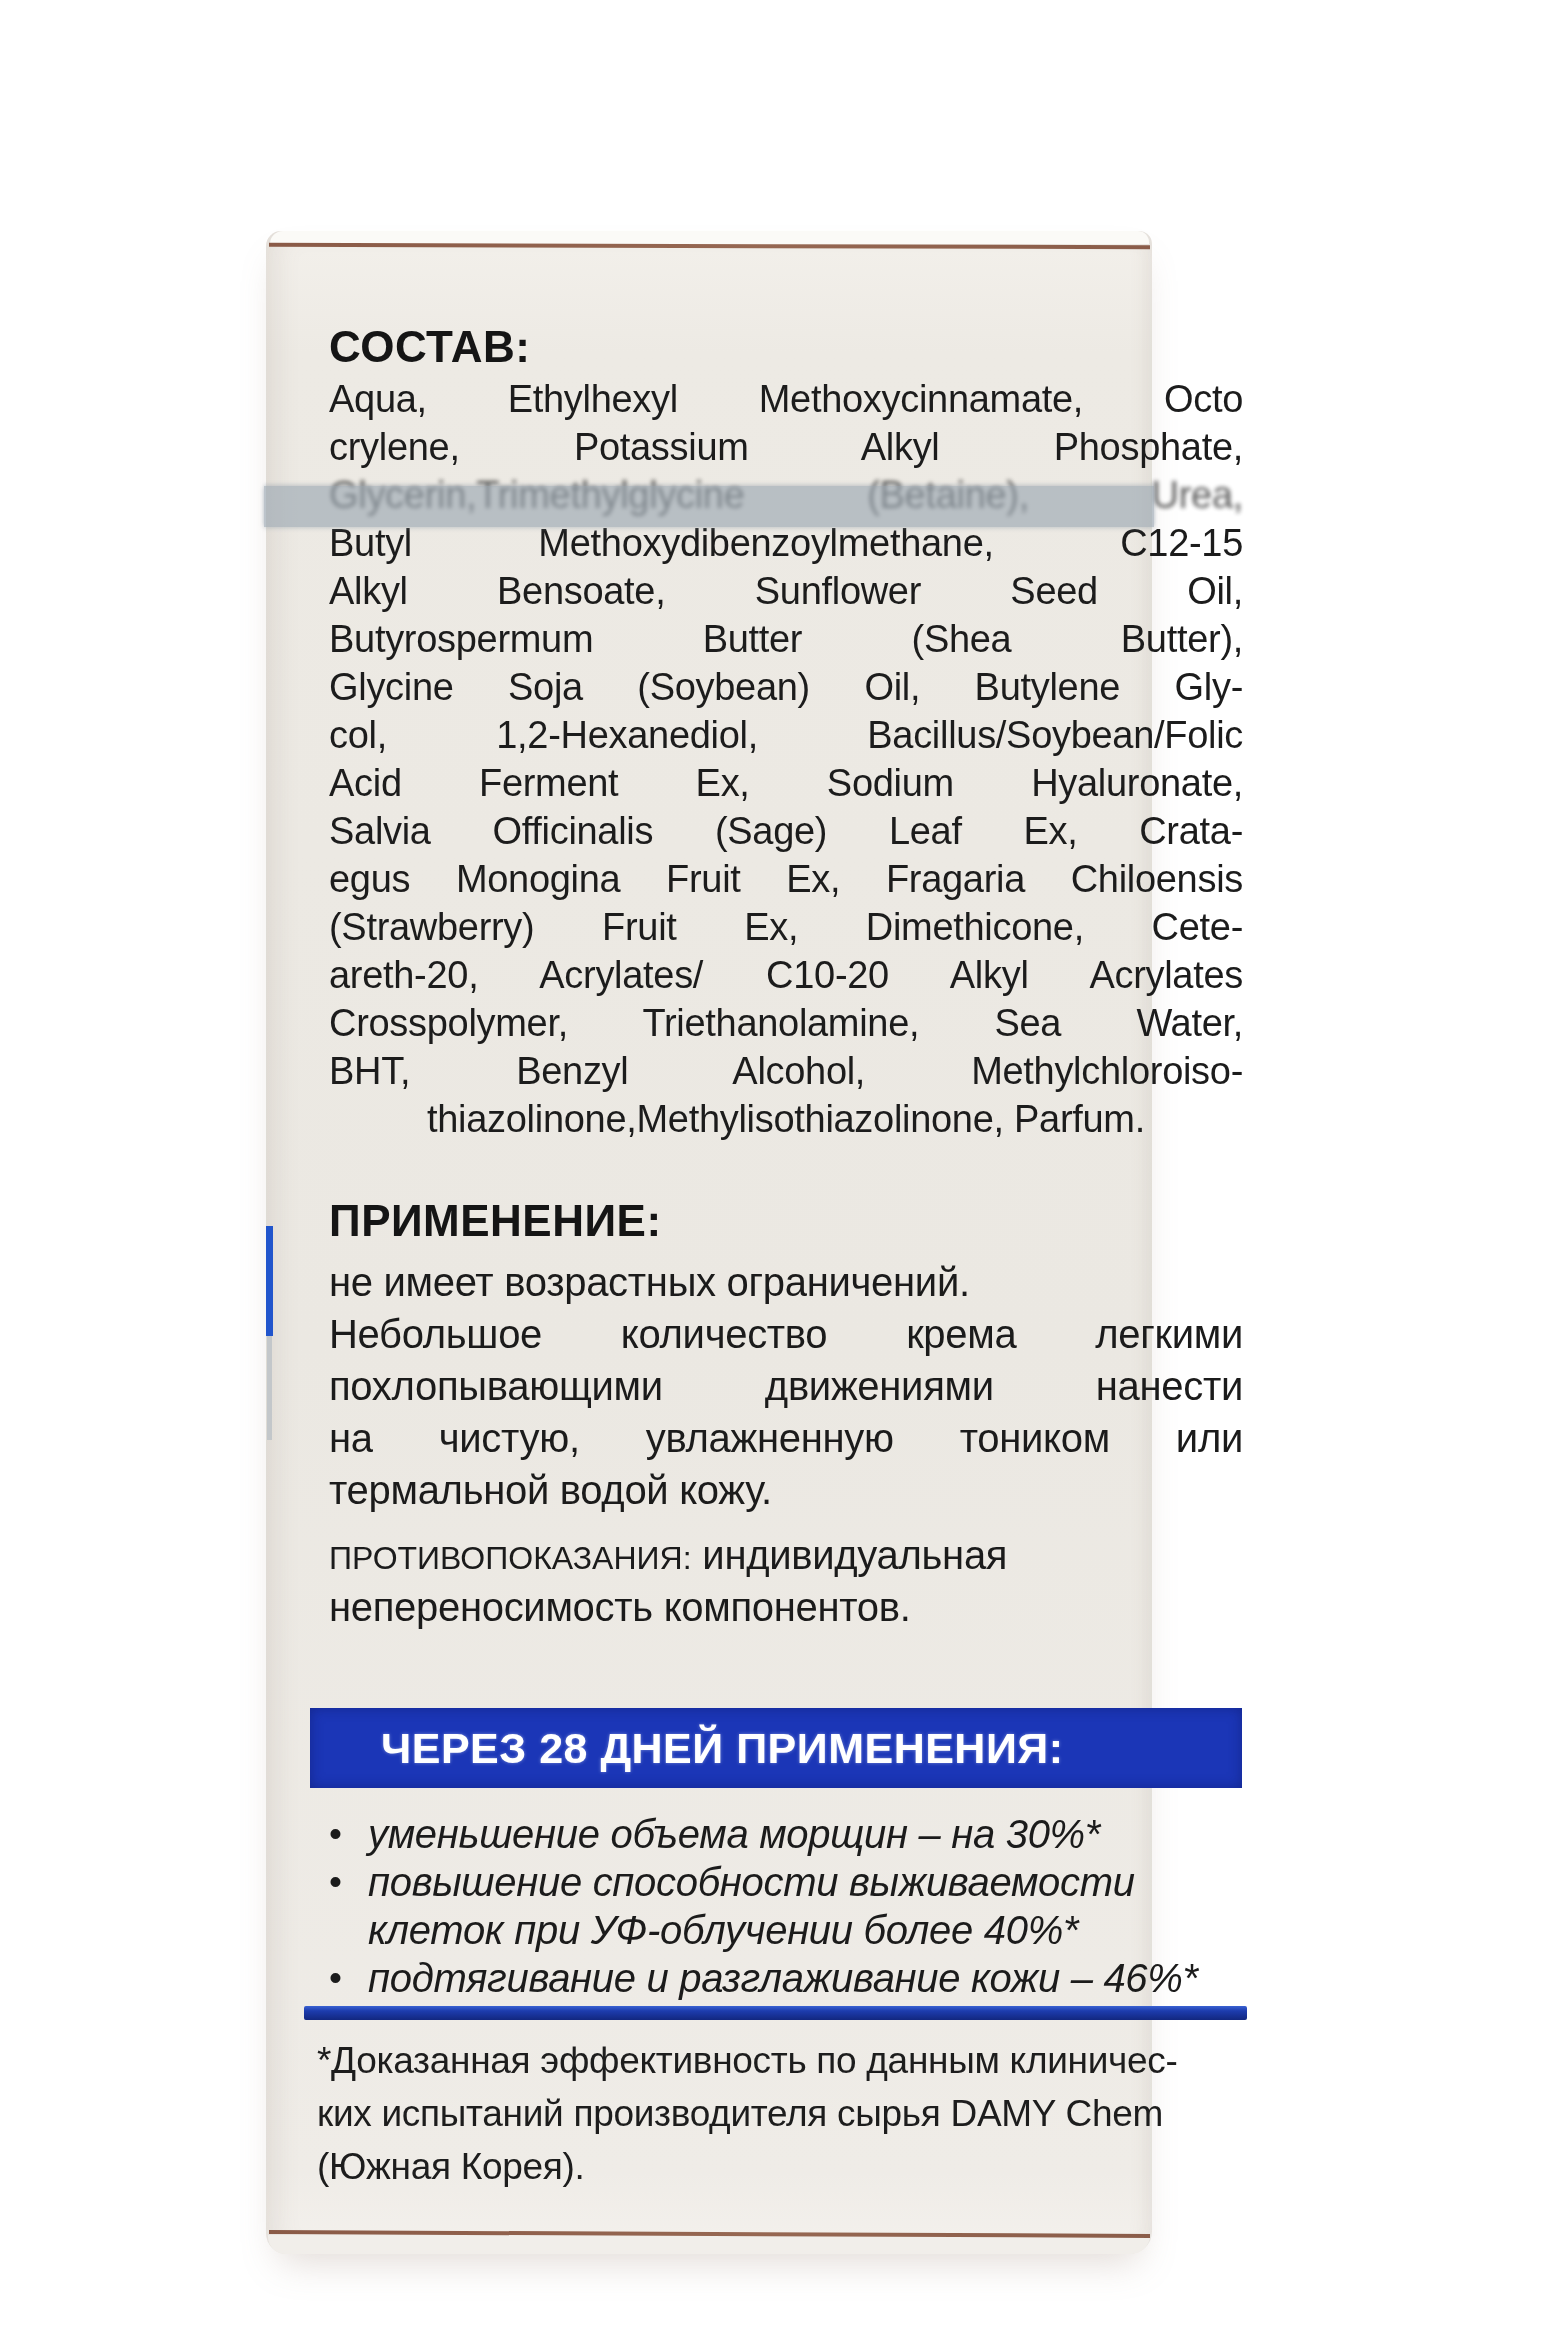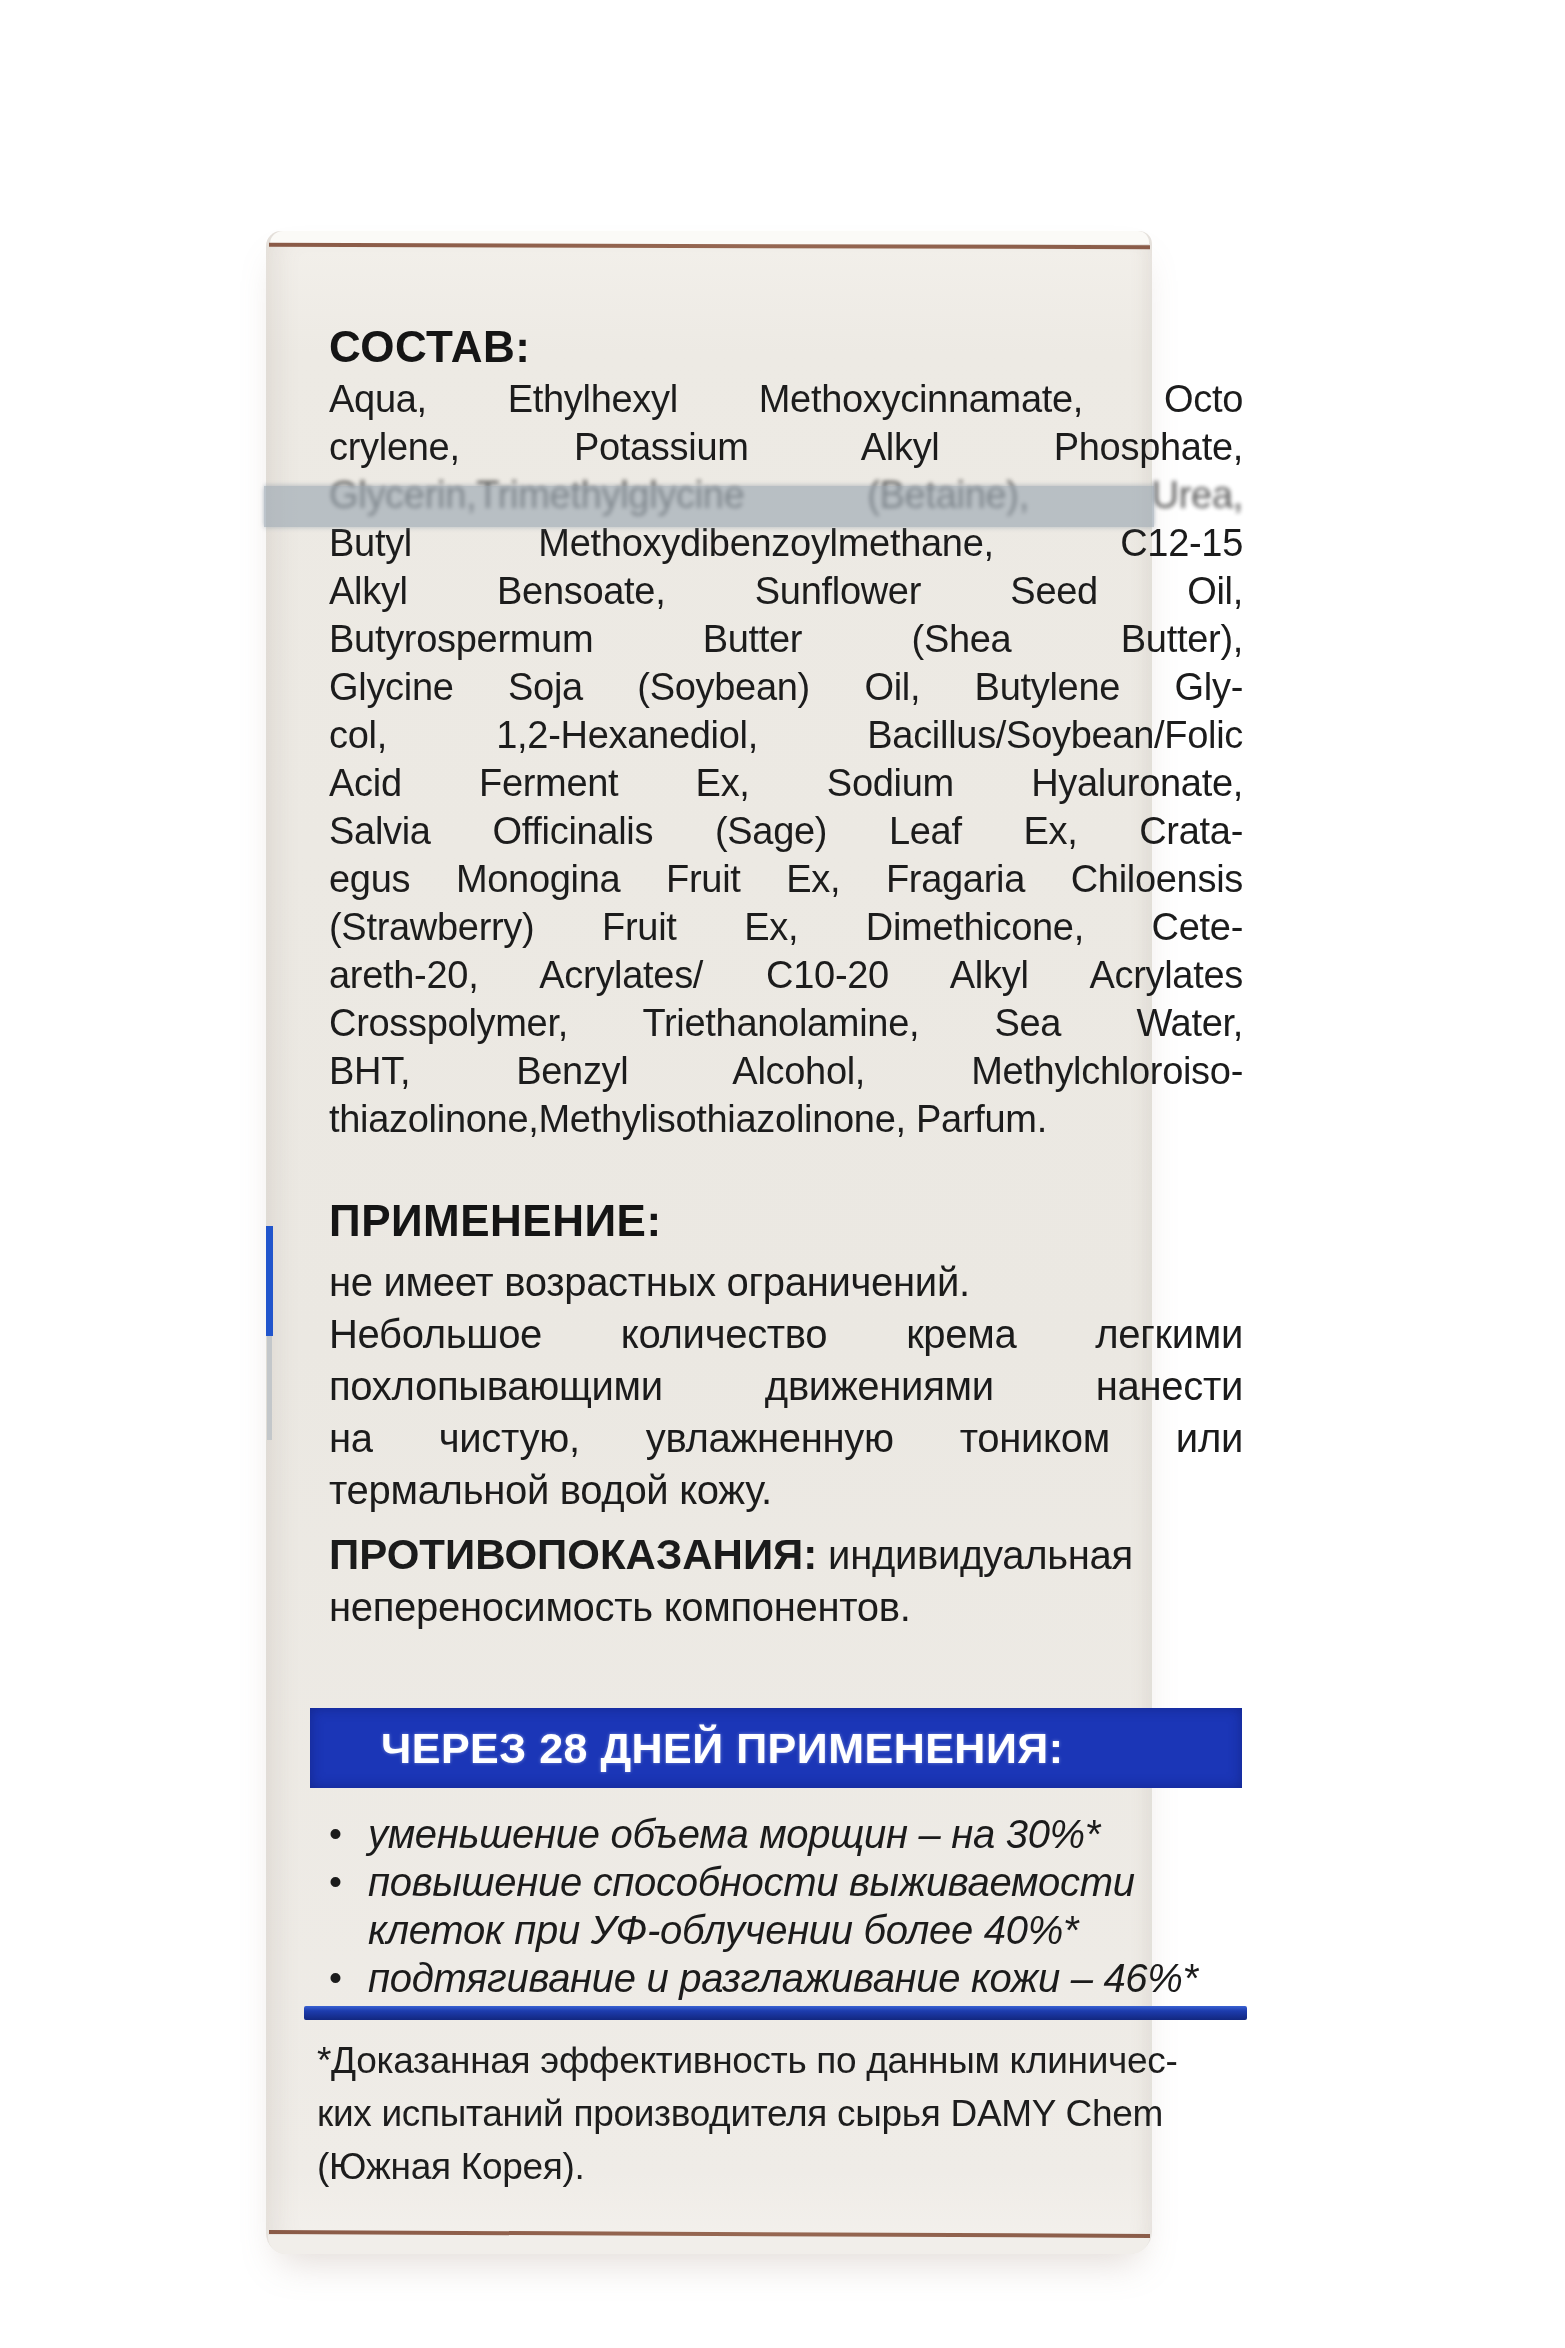--- a/index.html
+++ b/index.html
@@ -23,31 +23,31 @@
   .top-face{position:absolute;left:3.7px;right:2.8px;top:0;height:13px;background:#fbfaf7;border-radius:15px 13px 0 0;}
   .hline{position:absolute;left:2.8px;right:1.9px;height:3.7px;background:linear-gradient(90deg,#8a5a47,#966752 55%,#8a5c49);}
   .hline.top{top:13px;transform:rotate(0.15deg);}
   .hline.bottom{top:2001px;transform:rotate(0.25deg);}
   .bottom-face{position:absolute;left:1.9px;right:1.9px;top:2004px;bottom:0;background:#f1eeea;border-radius:0 0 22.4px 20.5px;}
   .edge-stripe-blue{position:absolute;left:0;top:995px;width:6.5px;height:110px;background:#2155cc;}
   .edge-stripe-gray{position:absolute;left:0.9px;top:1105px;width:4.7px;height:104px;background:#c3c7ca;}
 
   .col{position:absolute;left:63px;width:914px;}
   .h1{font-weight:bold;font-size:44px;letter-spacing:0.5px;color:#151515;}
-  .body-line{font-size:38px;line-height:48px;height:48px;letter-spacing:-0.3px;white-space:nowrap;color:#1c1c1c;}
+  .body-line{font-size:38px;line-height:48px;height:48px;letter-spacing:-0.3px;white-space:nowrap;color:#1c1c1c;text-align:center;}
   .just{text-align:justify;text-align-last:justify;white-space:normal;word-spacing:0.9px;}
   .usage-line{font-size:40px;line-height:52px;height:52px;letter-spacing:-0.3px;}
   .obscured{filter:blur(1.9px);opacity:0.72;}
   .band{
     position:absolute;left:-1.9px;right:-1.9px;top:255px;height:41px;
     background:rgba(151,164,176,0.62);
     box-shadow:0 1.9px 4.7px rgba(151,164,176,0.45), 0 -1.9px 3.7px rgba(151,164,176,0.35);
     z-index:6;
   }
-  .contra-strong{font-weight:bold;font-size:42px;letter-spacing:0;}
+  .contra-strong{font-weight:normal;font-size:32px;letter-spacing:0;}
   .banner{
     position:absolute;left:44px;top:1477px;width:932px;height:80px;
     background:#1b36b7;
     box-shadow:inset 0 0 13px rgba(10,20,90,0.45);
   }
   .banner-label{
     color:#ffffff;font-weight:bold;font-size:43px;line-height:80px;
     padding-left:71px;letter-spacing:0.5px;white-space:nowrap;
     text-shadow:0 0 3.7px rgba(230,240,255,0.45);
   }

